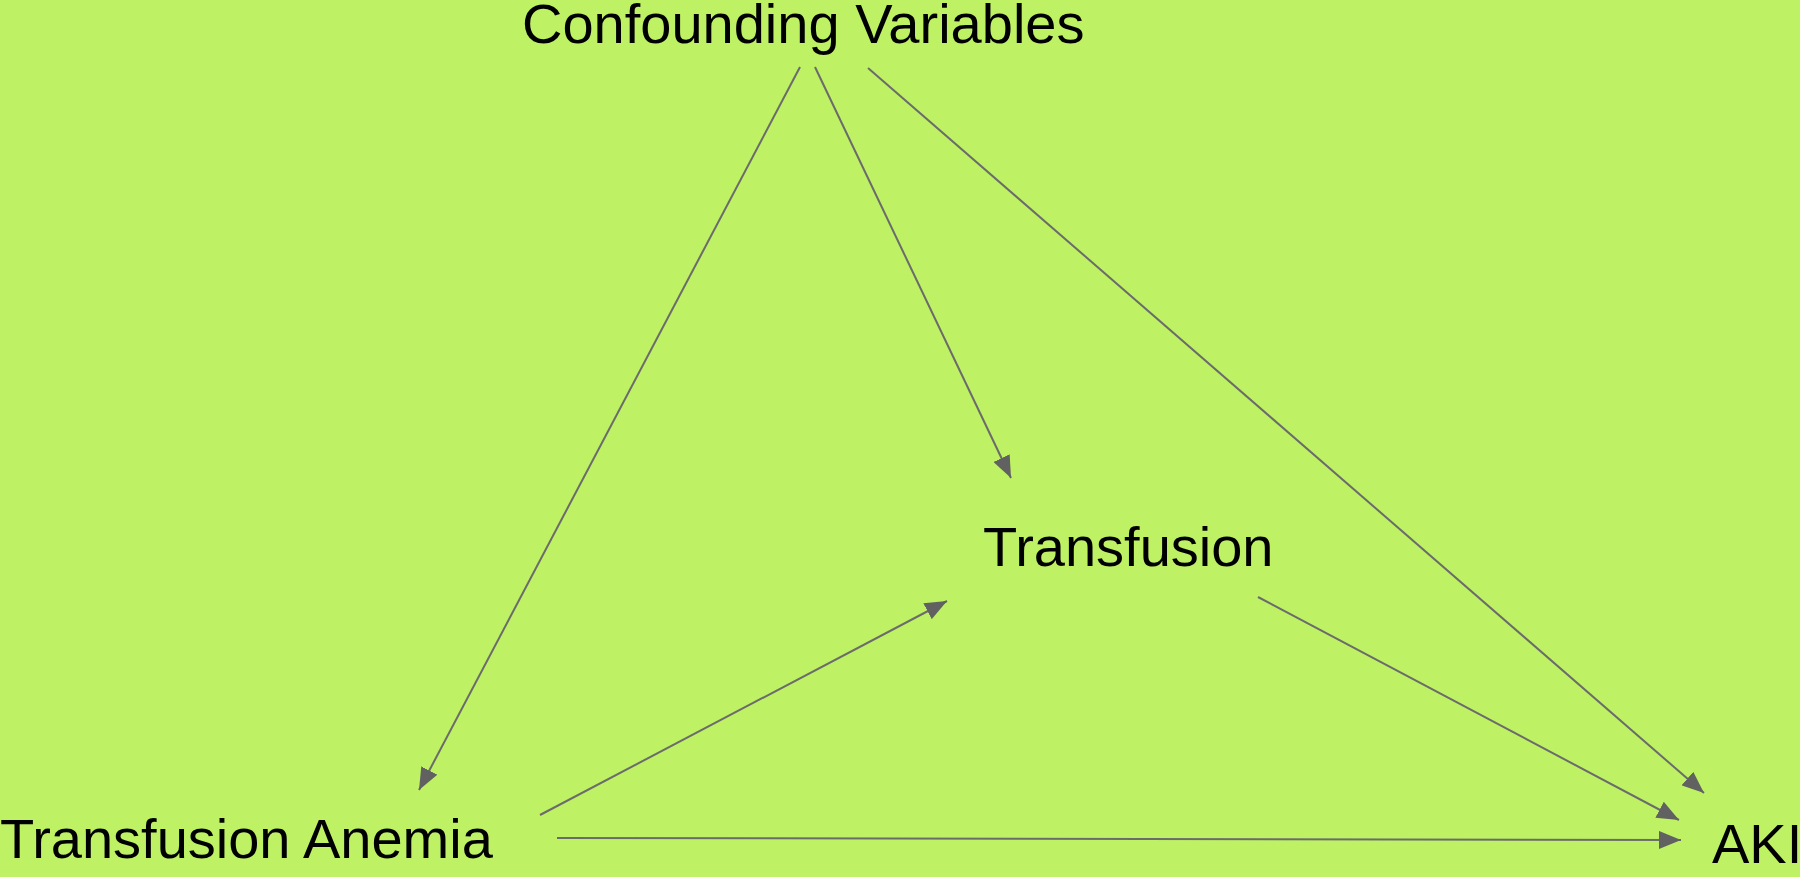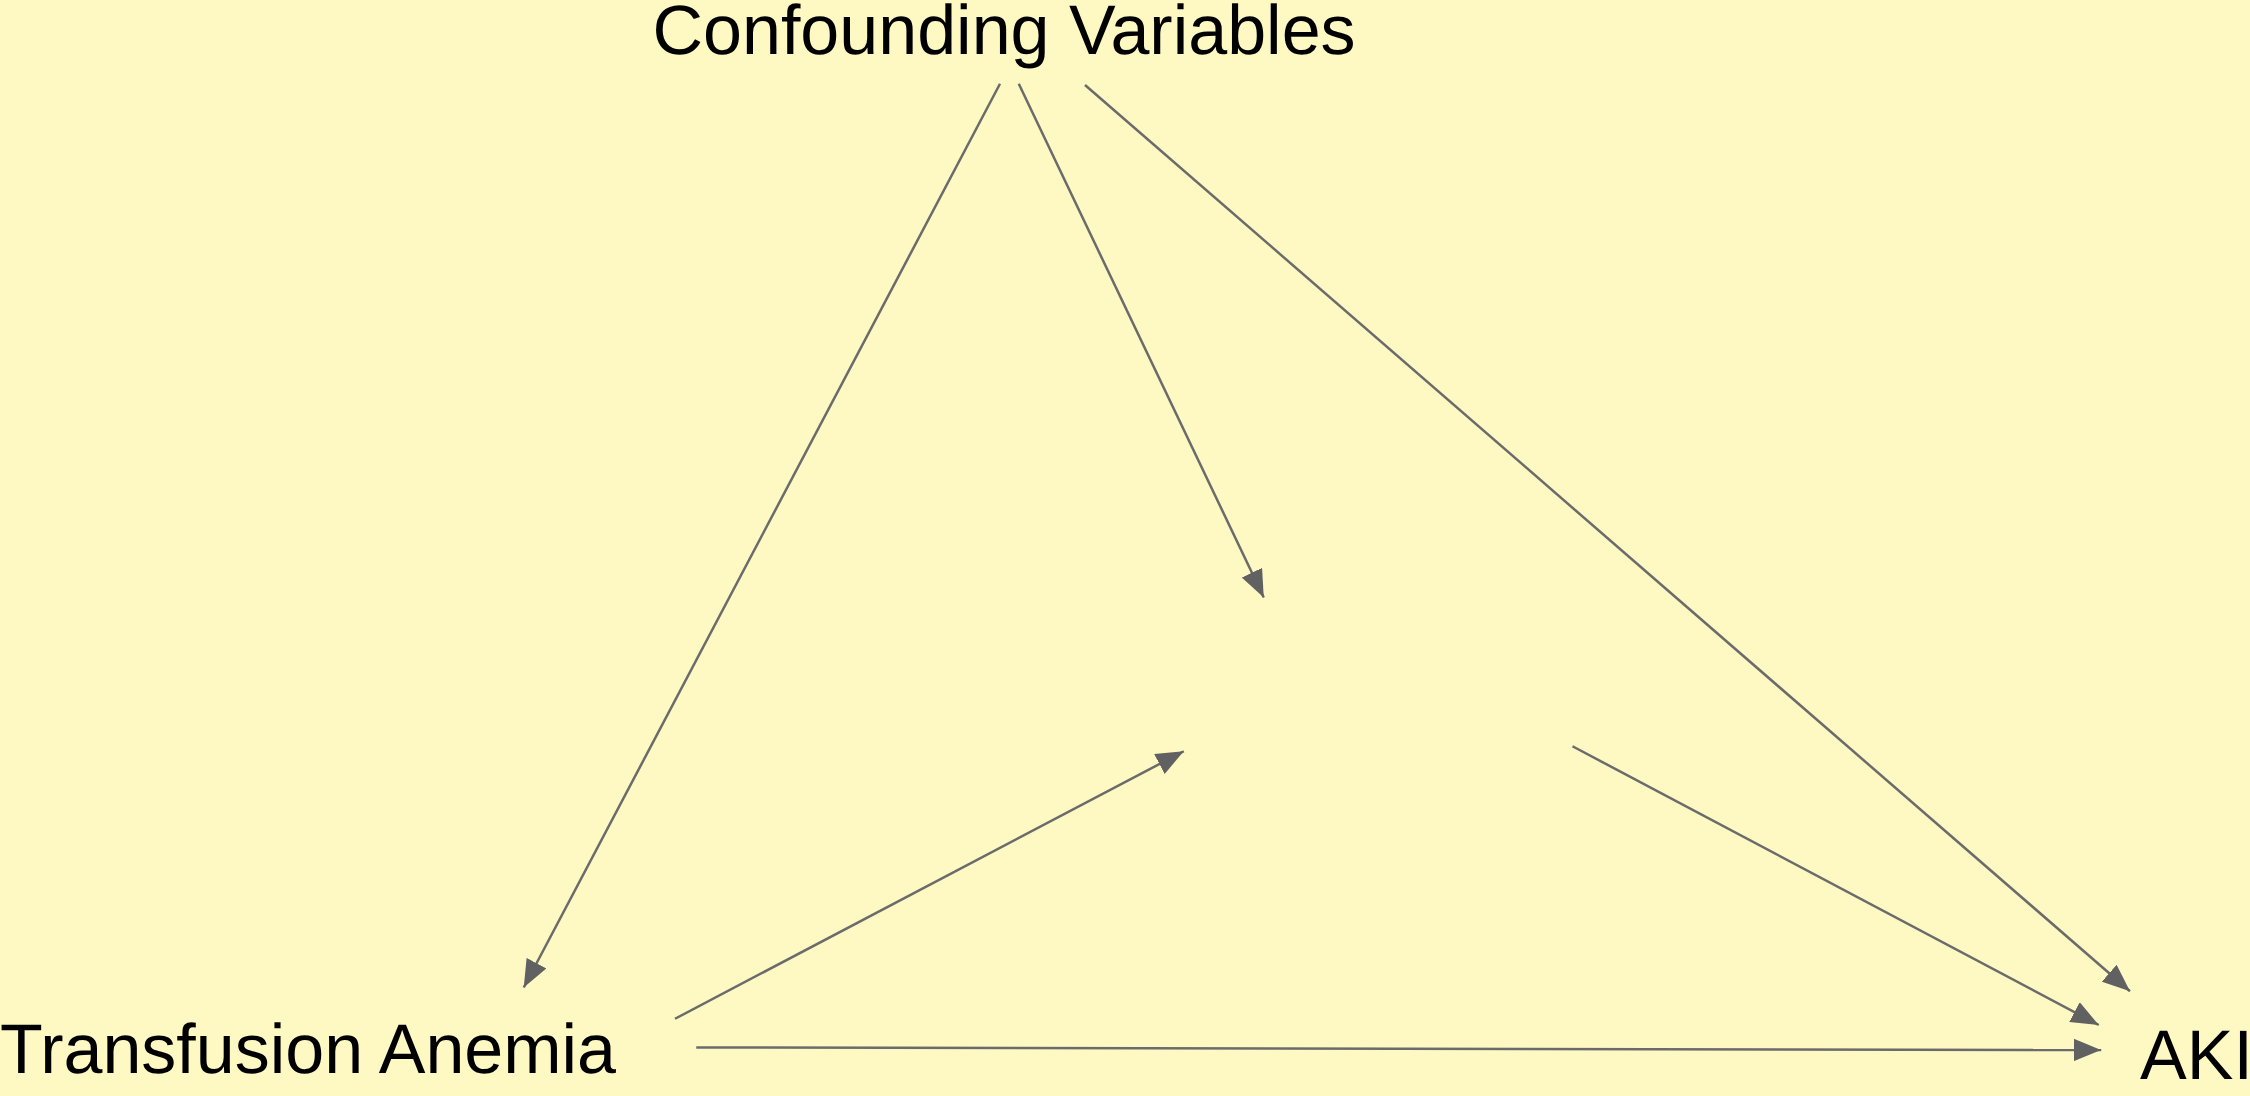--- a/index.html
+++ b/index.html
@@ -4,21 +4,21 @@
 <style>
   html, body {
     margin: 0;
     padding: 0;
     background: #ffffff;
   }
   #figure {
     position: relative;
     width: 1800px;
     height: 877px;
-    background: #fef9c3;
+    background: #bef264;
     overflow: hidden;
     font-family: "Liberation Sans", "DejaVu Sans", sans-serif;
   }
   #edge-layer {
     position: absolute;
     left: 0;
     top: 0;
     width: 1800px;
     height: 877px;
     display: block;
@@ -52,18 +52,19 @@
         <line x1="815" y1="67" x2="1011" y2="478" stroke="#6b6b6b" stroke-width="2" marker-end="url(#arrowhead)"></line>
         <line x1="868" y1="68" x2="1704" y2="793" stroke="#6b6b6b" stroke-width="2" marker-end="url(#arrowhead)"></line>
         <line x1="540" y1="815" x2="947" y2="601" stroke="#6b6b6b" stroke-width="2" marker-end="url(#arrowhead)"></line>
         <line x1="1258" y1="597" x2="1679" y2="820" stroke="#6b6b6b" stroke-width="2" marker-end="url(#arrowhead)"></line>
         <line x1="557" y1="838" x2="1681" y2="840" stroke="#6b6b6b" stroke-width="2" marker-end="url(#arrowhead)"></line>
       </g>
   </svg>
 
   <div class="node-label" id="node-confounding-variables" style="color: rgb(0, 0, 0);">Confounding Variables</div>
 
+  <div class="node-label" id="node-transfusion" style="color: rgb(0, 0, 0);">Transfusion</div>
 
   <div class="node-label" id="node-preoperative-anemia" style="color: rgb(0, 0, 0);">Transfusion Anemia</div>
 
   <div class="node-label" id="node-aki" style="color: rgb(0, 0, 0);">AKI</div>
 
 </div>
 
 </body></html>

